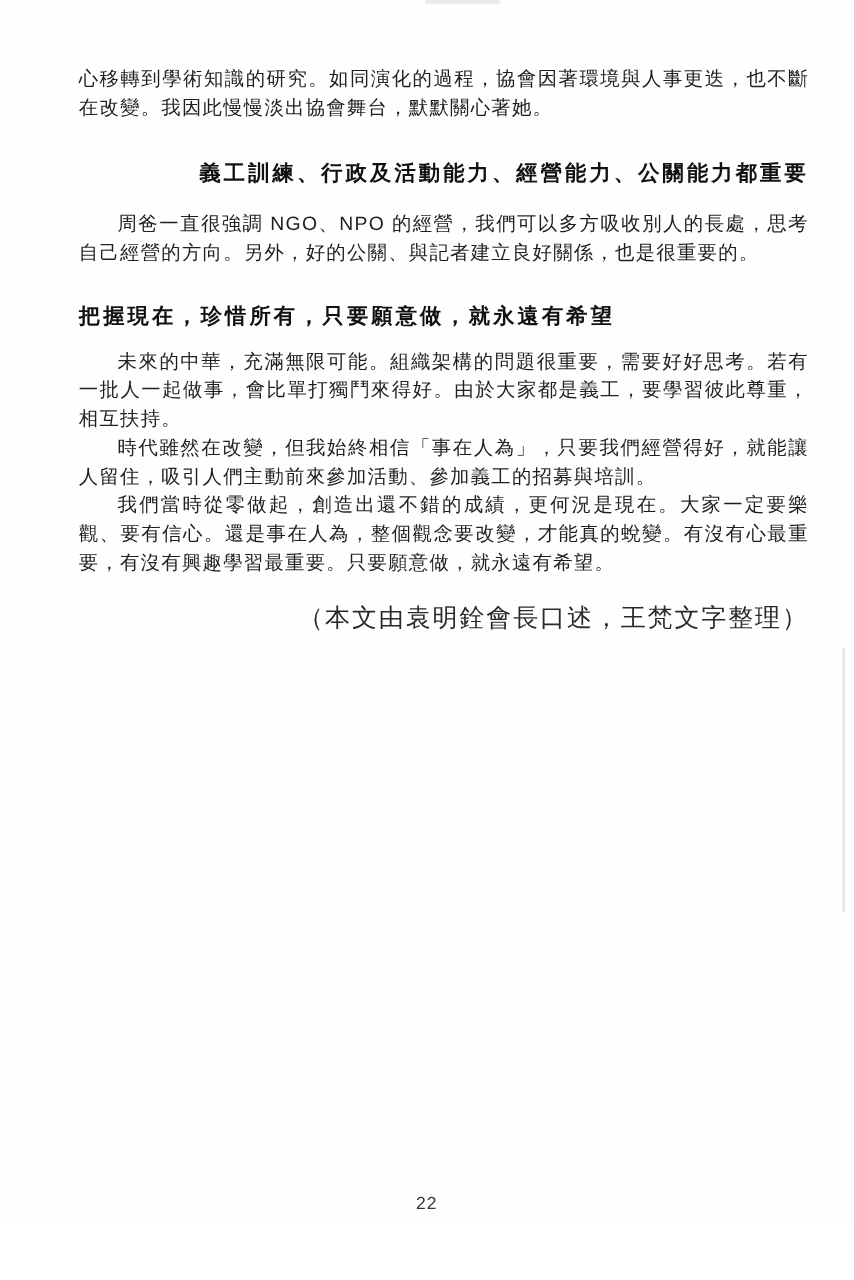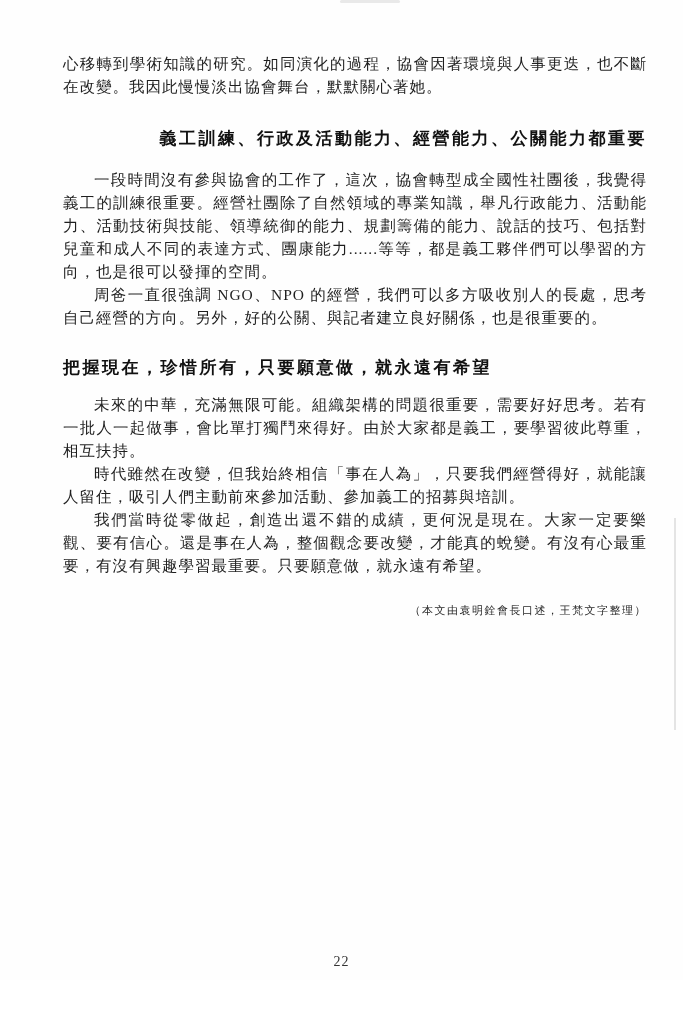--- a/index.html
+++ b/index.html
@@ -6,21 +6,21 @@
     margin: 0;
     padding: 0;
     background: #ffffff;
   }
   .scan-page {
     position: relative;
     width: 683px;
     height: 980px;
     background: #fefefe;
     overflow: hidden;
-    font-family: Liberation Serif, serif;
+    font-family: Liberation Sans, sans-serif;
     color: #1f1f1f;
   }
   .content {
     position: absolute;
     left: 63px;
     top: 52px;
     width: 584px;
   }
   .para {
     margin: 0;
@@ -39,21 +39,21 @@
     font-size: 17px;
     font-weight: bold;
     line-height: 26px;
     letter-spacing: 2.5px;
     color: #111111;
   }
   .heading-1 { margin-top: 28px; margin-bottom: 16px; text-align: right; }
   .heading-2 { margin-top: 26px; margin-bottom: 12px; }
   .attribution {
     margin: 22px 0 0 0;
-    font-size: 11px;
+    font-size: 20px;
     line-height: 23px;
     letter-spacing: 1.5px;
     text-align: right;
     color: #2a2a2a;
   }
   .page-number {
     position: absolute;
     left: 0;
     top: 954px;
     width: 683px;
@@ -99,21 +99,20 @@
   <div class="scan-smudge-top"></div>
   <div class="scan-edge-right"></div>
   <div class="scan-mark-corner"></div>
 
   <div class="content">
 
     <p class="para">心移轉到學術知識的研究。如同演化的過程，協會因著環境與人事更迭，也不斷在改變。我因此慢慢淡出協會舞台，默默關心著她。</p>
 
     <h2 class="section-heading heading-1">義工訓練、行政及活動能力、經營能力、公關能力都重要</h2>
 
-    <p class="para indent">一段時間沒有參與協會的工作了，這次，協會轉型成全國性社團後，我覺得義工的訓練很重要。經營社團除了自然領域的專業知識，舉凡行政能力、活動能力、活動技術與技能、領導統御的能力、規劃籌備的能力、說話的技巧、包括對兒童和成人不同的表達方式、團康能力......等等，都是義工夥伴們可以學習的方向，也是很可以發揮的空間。</p>
 
     <p class="para indent">周爸一直很強調 NGO、NPO 的經營，我們可以多方吸收別人的長處，思考自己經營的方向。另外，好的公關、與記者建立良好關係，也是很重要的。</p>
 
     <h2 class="section-heading heading-2">把握現在，珍惜所有，只要願意做，就永遠有希望</h2>
 
     <p class="para indent">未來的中華，充滿無限可能。組織架構的問題很重要，需要好好思考。若有一批人一起做事，會比單打獨鬥來得好。由於大家都是義工，要學習彼此尊重，相互扶持。</p>
 
     <p class="para indent">時代雖然在改變，但我始終相信「事在人為」，只要我們經營得好，就能讓人留住，吸引人們主動前來參加活動、參加義工的招募與培訓。</p>
 
     <p class="para indent">我們當時從零做起，創造出還不錯的成績，更何況是現在。大家一定要樂觀、要有信心。還是事在人為，整個觀念要改變，才能真的蛻變。有沒有心最重要，有沒有興趣學習最重要。只要願意做，就永遠有希望。</p>

